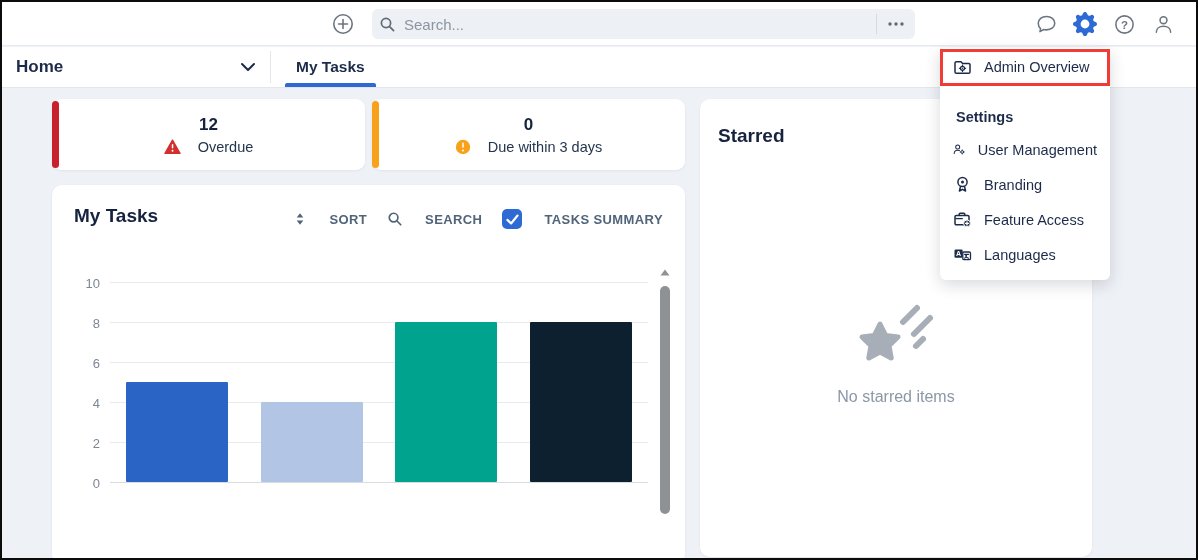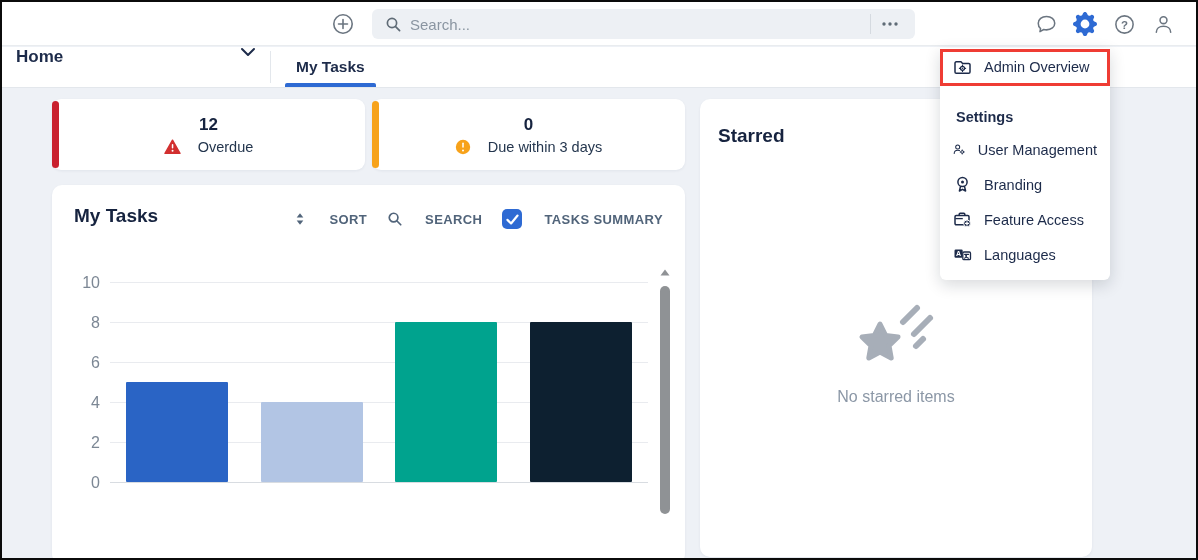--- a/index.html
+++ b/index.html
@@ -9,35 +9,35 @@
   .screen {
     position:relative; width:1198px; height:560px;
     border:2px solid #0b0b0b; background:#eef1f6; overflow:hidden;
   }
 
   
   .topbar { position:absolute; left:0; top:0; width:100%; height:44px; background:#fff; border-bottom:1px solid #e9ecef; }
   .plus-btn { position:absolute; left:329px; top:10px; width:24px; height:24px; cursor:pointer; }
   .searchbar {
     position:absolute; left:370px; top:7px; width:543px; height:30px;
-    background:#edf0f4; border-radius:6px; display:flex; align-items:center; padding:0 13px;
+    background:#edf0f4; border-radius:6px; display:flex; align-items:center; padding:0 7px;
   }
   .searchbar input {
     flex:1; border:none; outline:none; background:transparent; margin-left:8px;
     font-family:"Liberation Sans",sans-serif; font-size:15px; color:#3c4a58;
   }
   .searchbar input::placeholder { color:#8a95a1; opacity:1; }
   .search-divider { width:1px; height:20px; background:#d5dae0; margin-right:7px; }
   .more-btn { display:flex; align-items:center; padding:0 3px; cursor:pointer; }
   .topbar-icons { position:absolute; right:21px; top:10px; display:flex; gap:15px; align-items:center; }
   .tb-icon { width:24px; height:24px; display:flex; align-items:center; justify-content:center; cursor:pointer; }
 
   
   .navrow { position:absolute; left:0; top:45px; width:100%; height:41px; background:#fff; border-bottom:1px solid #e3e7ec; }
-  .home-group { position:absolute; left:14px; top:0; height:100%; width:240px; display:flex; align-items:flex-start; justify-content:space-between; cursor:pointer; }
+  .home-group { position:absolute; left:14px; top:0; height:100%; width:240px; display:flex; align-items:center; justify-content:space-between; cursor:pointer; }
   .home-label { font-size:17px; font-weight:700; color:#1d2b4a; }
   .nav-divider { position:absolute; left:268px; top:4px; bottom:4px; width:1px; background:#e3e7ec; }
   .tab { position:absolute; left:283px; top:0; height:100%; padding:0 11px; display:flex; align-items:center; cursor:pointer; }
   .tab-label { font-size:15.5px; font-weight:700; color:#1d2b4a; }
   .tab-underline { position:absolute; left:0; right:0; bottom:0; height:4px; background:#2e6ad3; border-radius:2px 2px 0 0; }
 
   
   .stat-card {
     position:absolute; top:97px; width:313px; height:71px; background:#fff; border-radius:9px;
     box-shadow:0 1px 3px rgba(20,30,60,.06); display:flex; flex-direction:column;
@@ -53,21 +53,21 @@
   .tasks-panel { left:50px; top:183px; width:633px; height:379px; }
   .panel-title { position:absolute; font-size:19px; font-weight:800; color:#16233f; }
   .tasks-title { left:22px; top:20px; }
   .tasks-controls { position:absolute; right:22px; top:24px; display:flex; align-items:center; gap:20px; }
   .control { display:flex; align-items:center; gap:22px; cursor:pointer; }
   .control-label { font-size:13px; font-weight:700; color:#51647a; letter-spacing:.4px; }
   .checkbox { width:20px; height:20px; background:#2e6ad3; border-radius:5px; display:flex; align-items:center; justify-content:center; }
 
   
   .chart-yticks { position:absolute; left:20px; top:98px; width:28px; height:200px; }
-  .ytick { position:absolute; right:0; transform:translateY(50%); font-size:16px; color:#7c8794; }
+  .ytick { position:absolute; right:0; transform:translateY(50%); font-size:13px; color:#7c8794; }
   .chart-plot { position:absolute; left:58px; top:98px; width:538px; height:200px; }
   .gridline { position:absolute; left:0; right:0; height:1px; background:#e9ebef; }
   .gridline.zero { background:#d8dce1; }
   .bar { position:absolute; bottom:1px; width:19%; border-radius:1px; }
   .chart-legend { position:absolute; left:48px; top:322px; width:548px; display:flex; justify-content:center; gap:26px; }
   .legend-item { display:flex; align-items:center; gap:7px; cursor:pointer; }
   .legend-dot { width:11px; height:11px; border-radius:50%; }
   .legend-label { font-size:12.5px; color:#33475b; }
 
   

